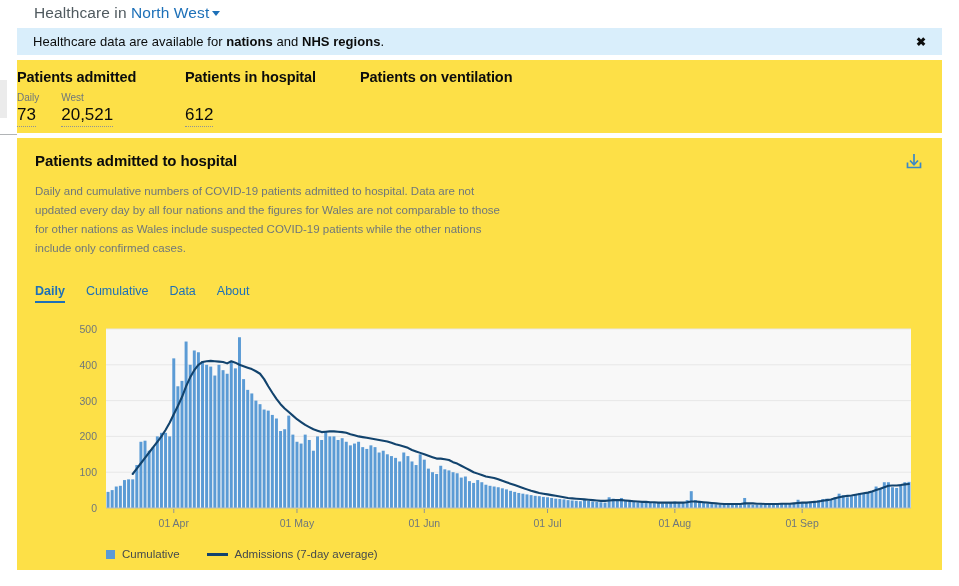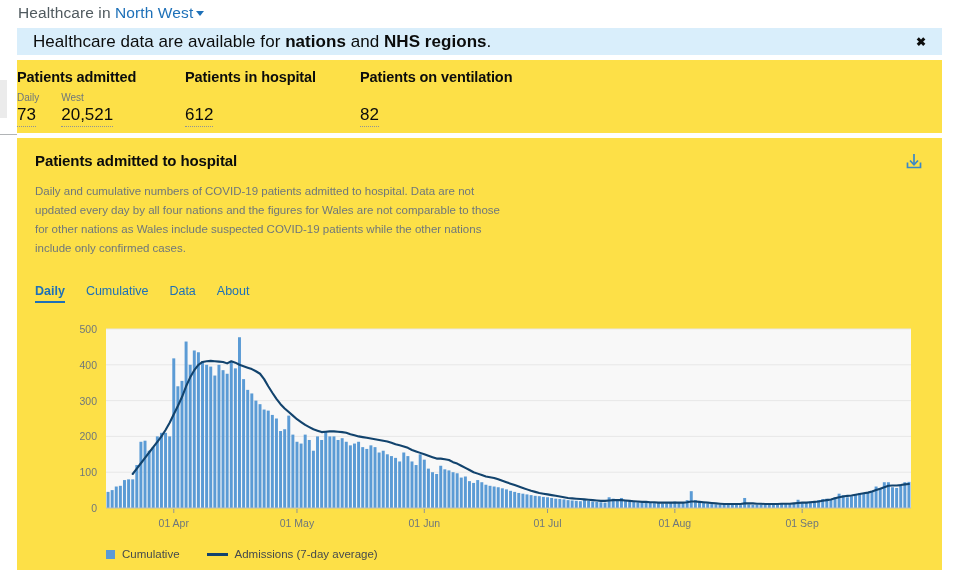--- a/index.html
+++ b/index.html
@@ -15,20 +15,21 @@
     color: #0b0c0c;
     position: relative;
   }
 
   
   .page-header {
     padding: 4px 0 6px 18px;
     font-size: 15.5px;
     color: #505a5f;
     letter-spacing: 0.1px;
+    margin-left: 16px;
   }
   .page-header .loc {
     color: #1d70b8;
     cursor: pointer;
   }
   .caret-down {
     display: inline-block;
     width: 0; height: 0;
     border-left: 4.5px solid transparent;
     border-right: 4.5px solid transparent;
@@ -57,21 +58,21 @@
     position: absolute;
     left: 17px; top: 28px;
     width: 925px;
     height: 27px;
     background: #d9eefb;
     display: flex;
     align-items: center;
     justify-content: space-between;
   }
   .banner-text {
-    font-size: 17px;
+    font-size: 13px;
     color: #0b0c0c;
     padding-left: 16px;
     letter-spacing: 0.05px;
   }
   .banner-text b { font-weight: 700; }
   .banner-close {
     font-size: 12px;
     font-weight: 700;
     color: #0b0c0c;
     padding-right: 16px;
@@ -225,23 +226,20 @@
       </div>
     </div>
     <div class="metric" style="width: 175px;">
       <div class="metric-title">Patients in hospital</div>
       <div class="metric-values">
         <div class="metric-col"><div class="metric-label" style="visibility: hidden;">&nbsp;</div><div class="metric-num">612</div></div>
       </div>
     </div>
     <div class="metric" style="width: 300px;">
       <div class="metric-title">Patients on ventilation</div>
-      <div class="metric-values">
-        <div class="metric-col"><div class="metric-label" style="visibility: hidden;">&nbsp;</div><div class="metric-num">82</div></div>
-      </div>
     </div>
   </div>
 
 <div class="card">
   <div class="download-btn">
     <svg width="20" height="20" viewBox="0 0 20 20" aria-hidden="true">
       <path d="M10 2 L10 12" stroke="#3a87c8" stroke-width="1.7" fill="none"></path>
       <path d="M6 8.5 L10 12.8 L14 8.5" stroke="#3a87c8" stroke-width="1.7" fill="none" stroke-linejoin="miter"></path>
       <path d="M3.5 10.5 L3.5 15.5 L16.5 15.5 L16.5 10.5" stroke="#3a87c8" stroke-width="1.7" fill="none"></path>
     </svg>

